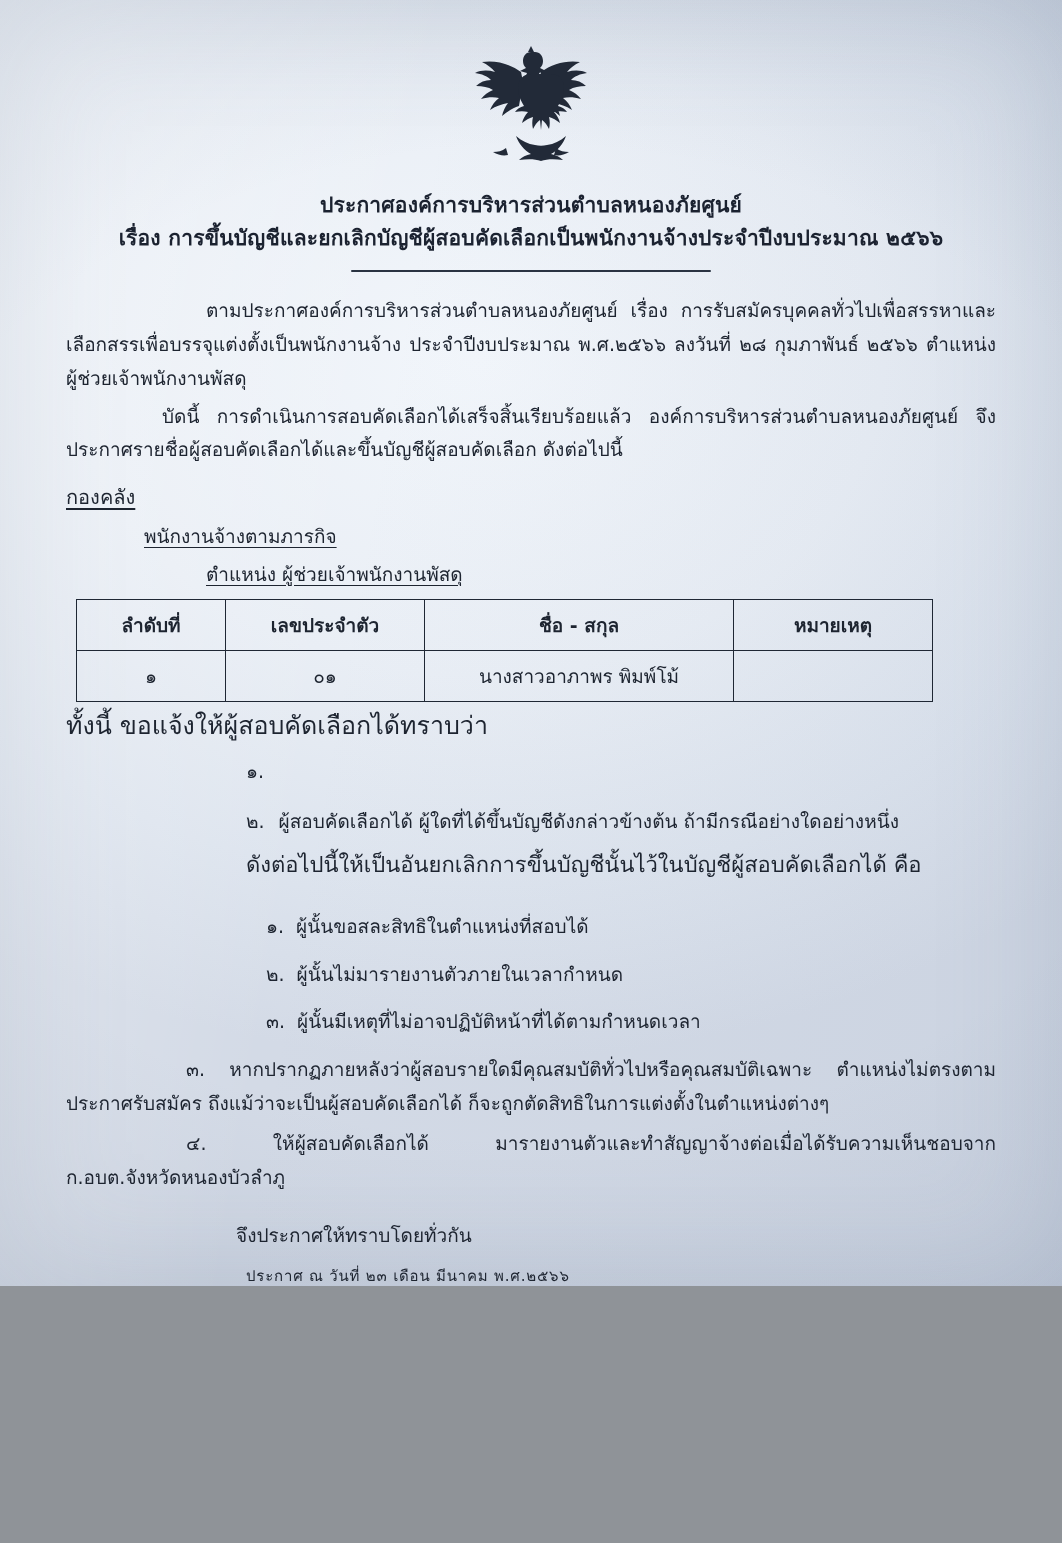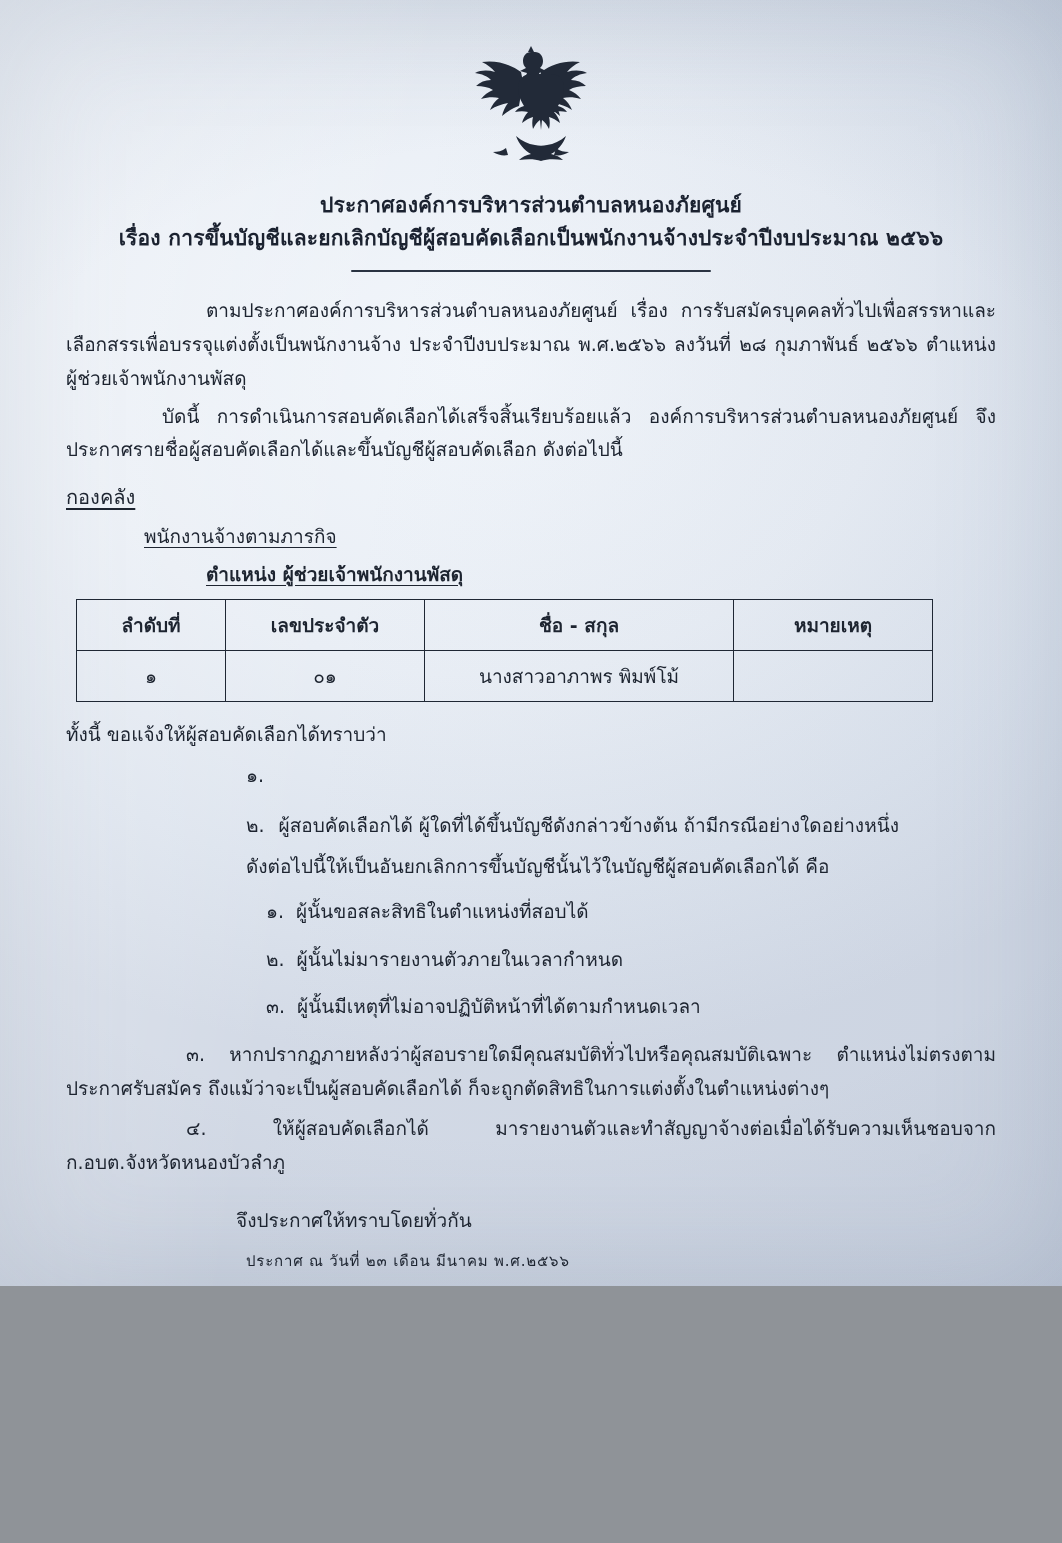--- a/index.html
+++ b/index.html
@@ -72,21 +72,21 @@
     line-height: 1.78;
     text-align: justify;
     text-justify: inter-word;
     color: #1d2430;
   }
   .indent-1 { text-indent: 140px; }
   .indent-2 { text-indent: 96px; }
   .u { text-decoration: underline; text-underline-offset: 4px; }
   .kong { margin-top: 14px; font-size: 20px; }
   .sub-1 { margin-left: 78px; font-size: 19px; margin-top: 8px; }
-  .sub-2 { margin-left: 140px; font-size: 19px; margin-top: 8px; margin-bottom: 6px; font-weight: bold; }
+  .sub-2 { margin-left: 140px; font-size: 19px; margin-top: 8px; margin-bottom: 6px; }
   
   table.result {
     width: 820px;
     margin: 10px 10px 0 10px;
     border-collapse: collapse;
     table-layout: fixed;
   }
   table.result th, table.result td {
     border: 1.6px solid #1f2734;
     font-size: 19px;
@@ -95,37 +95,37 @@
     font-weight: 400;
     color: #1d2430;
   }
   table.result th { font-weight: 600; }
   .col-no { width: 140px; }
   .col-id { width: 190px; }
   .col-name { width: 300px; }
   .col-note { width: 190px; }
   
   .note-lead {
-    margin: 17px 0 10px 0;
-    font-size: 19px;
+    margin: 3px 0 10px 0;
+    font-size: 25px;
   }
   ol.lvl1 { list-style: none; margin: 0; padding: 0; }
   ol.lvl1 > li {
     display: flex;
     gap: 14px;
     margin: 0 0 16px 0;
     padding-left: 180px;
     font-size: 19px;
     line-height: 1.78;
   }
   ol.lvl1 > li .num { flex: 0 0 auto; }
   ol.lvl1 > li .txt { flex: 1 1 auto; padding-right: 10px; }
   .sub-list { list-style: none; margin: 6px 0 0 0; padding: 0 0 0 200px; }
   .sub-list li { font-size: 19px; line-height: 1.78; margin-bottom: 14px; display: flex; gap: 12px; }
-  .cont-line { padding-left: 180px; font-size: 19px; margin: -8px 0 14px 0; }
+  .cont-line { padding-left: 180px; font-size: 22px; margin: -8px 0 28px 0; }
   .para-3, .para-4 { font-size: 19px; line-height: 1.78; margin: 6px 0 6px 0; text-align: justify; }
   .para-3 { text-indent: 120px; }
   .para-4 { text-indent: 120px; }
   
   .closing { margin-top: 26px; font-size: 19px; text-indent: 170px; }
   .date-line { margin-top: 14px; font-size: 15px; text-indent: 180px; letter-spacing: .8px; }
   
   .sig-block { margin-top: 26px; text-align: center; }
   .sig-svg { display: block; margin: 0 auto; }
   .sig-name { font-size: 16px; margin-top: 8px; letter-spacing: .3px; }

